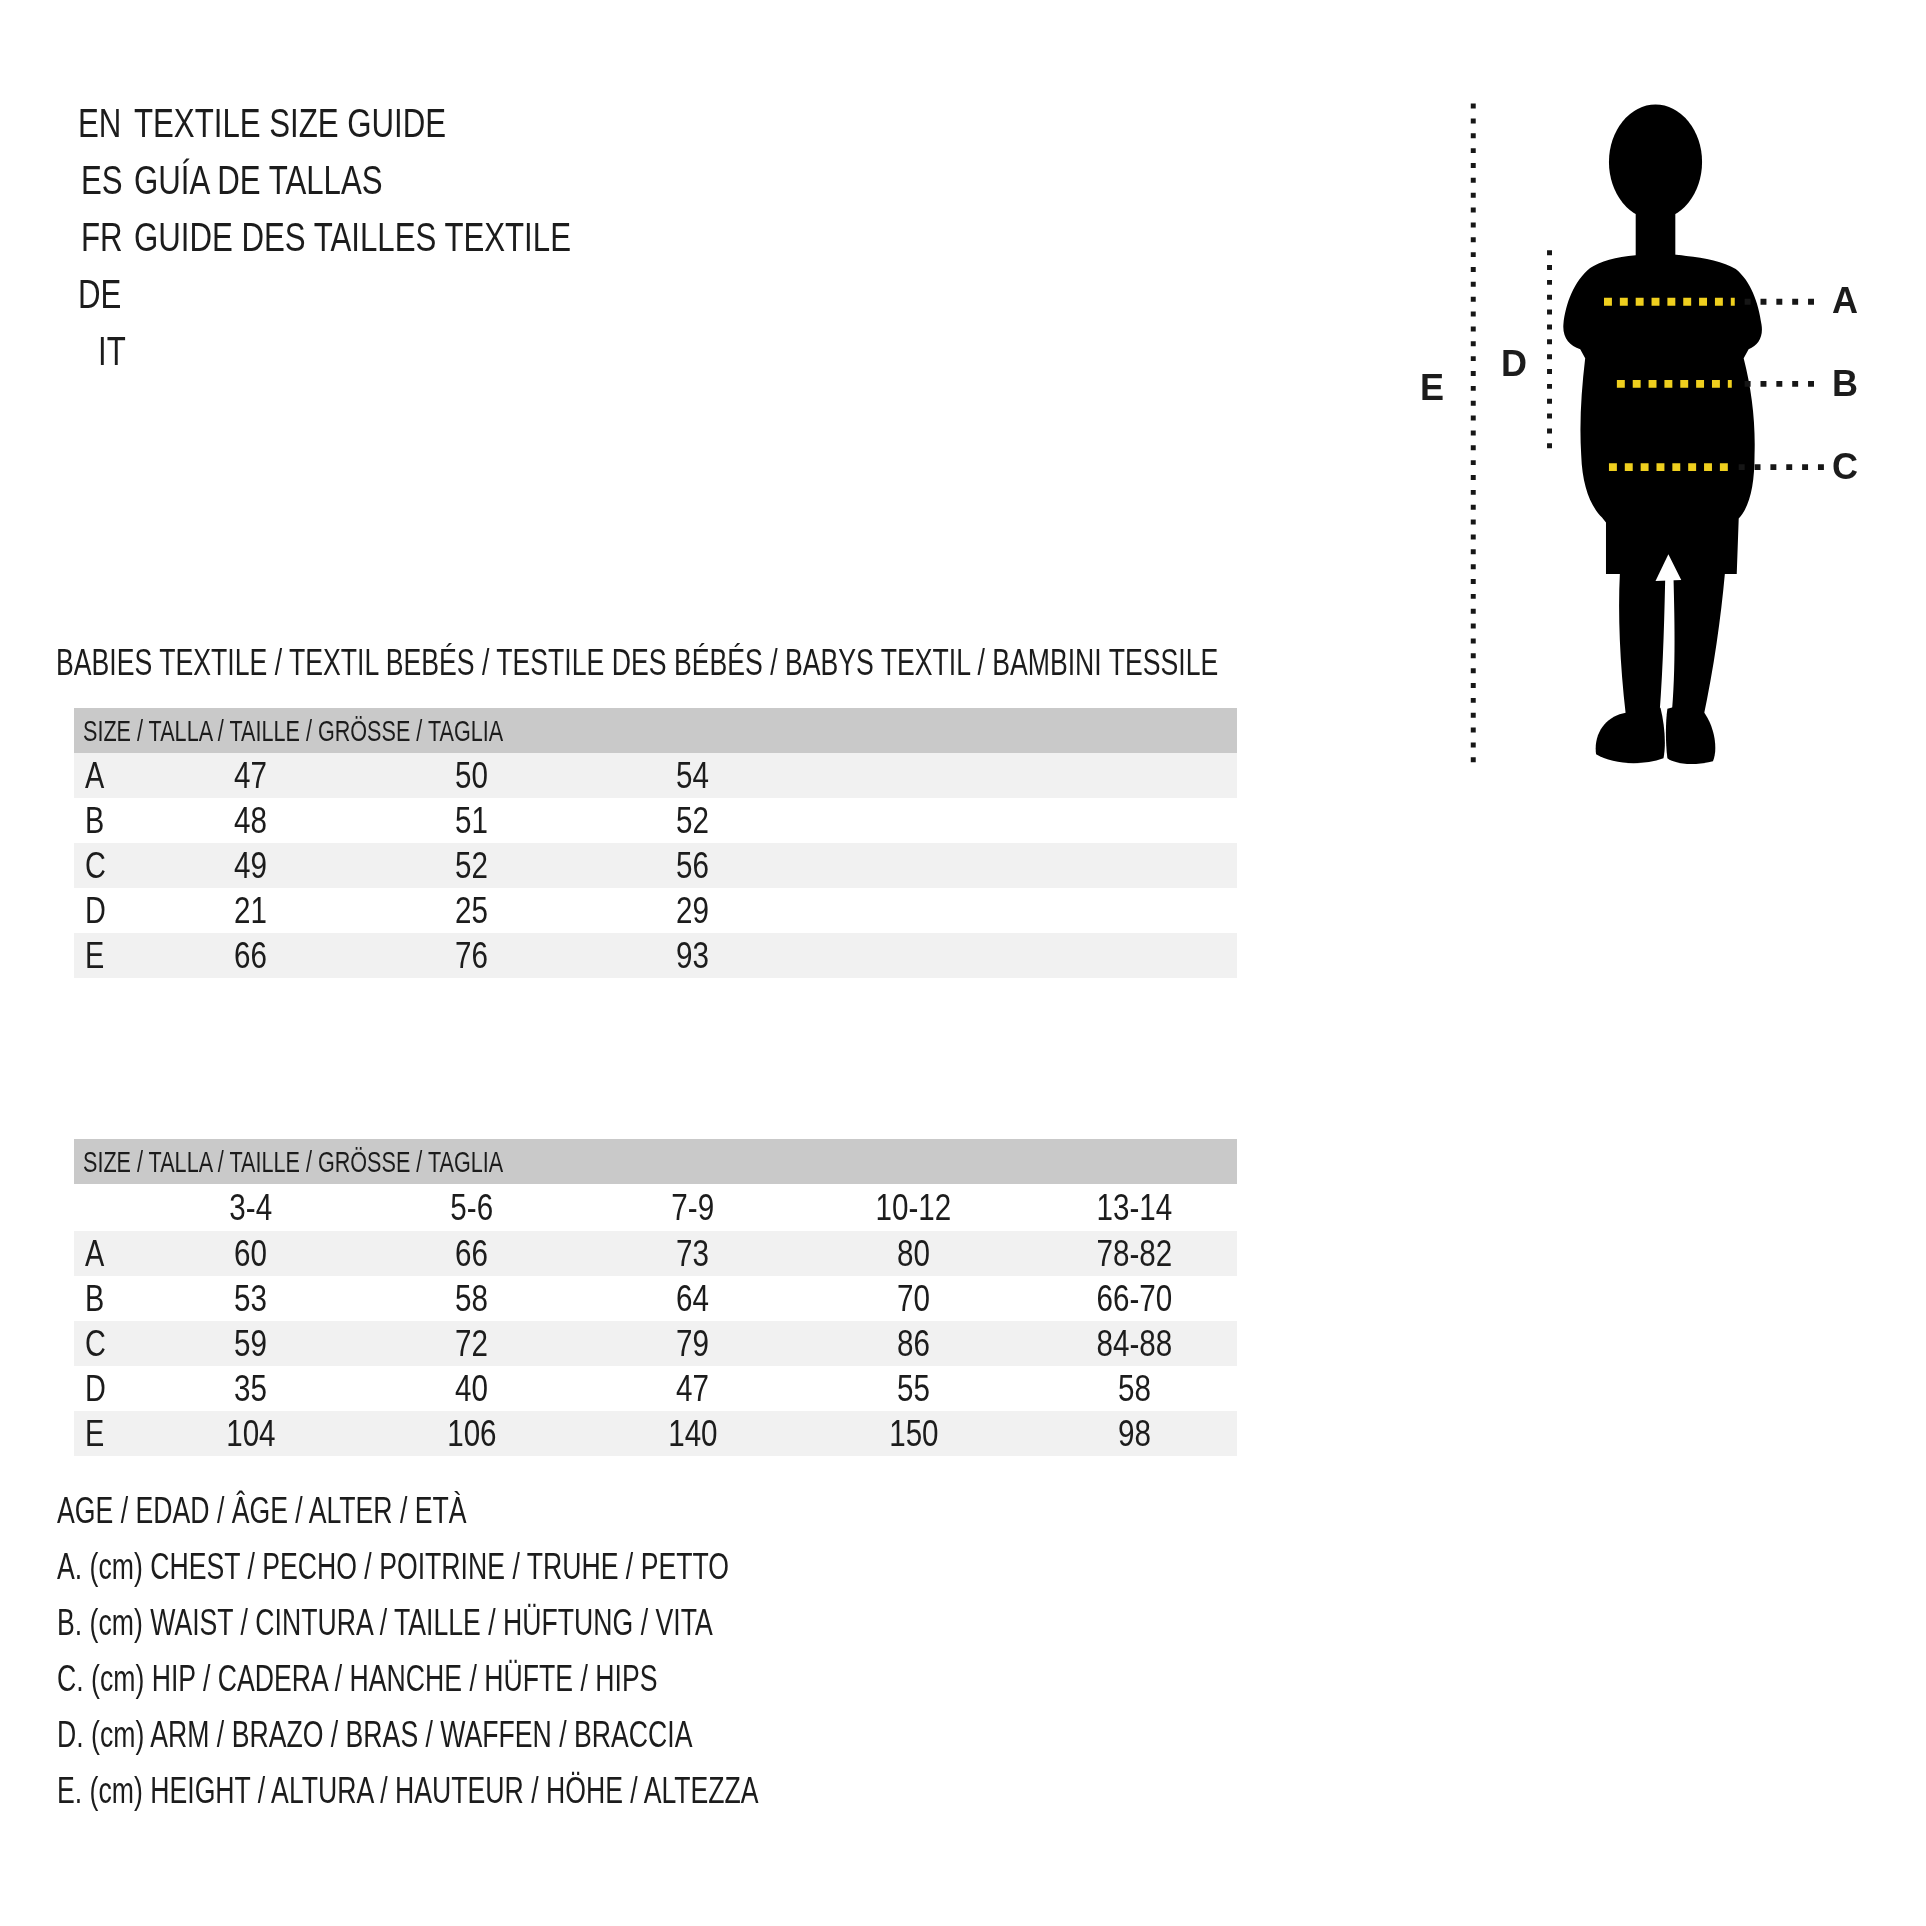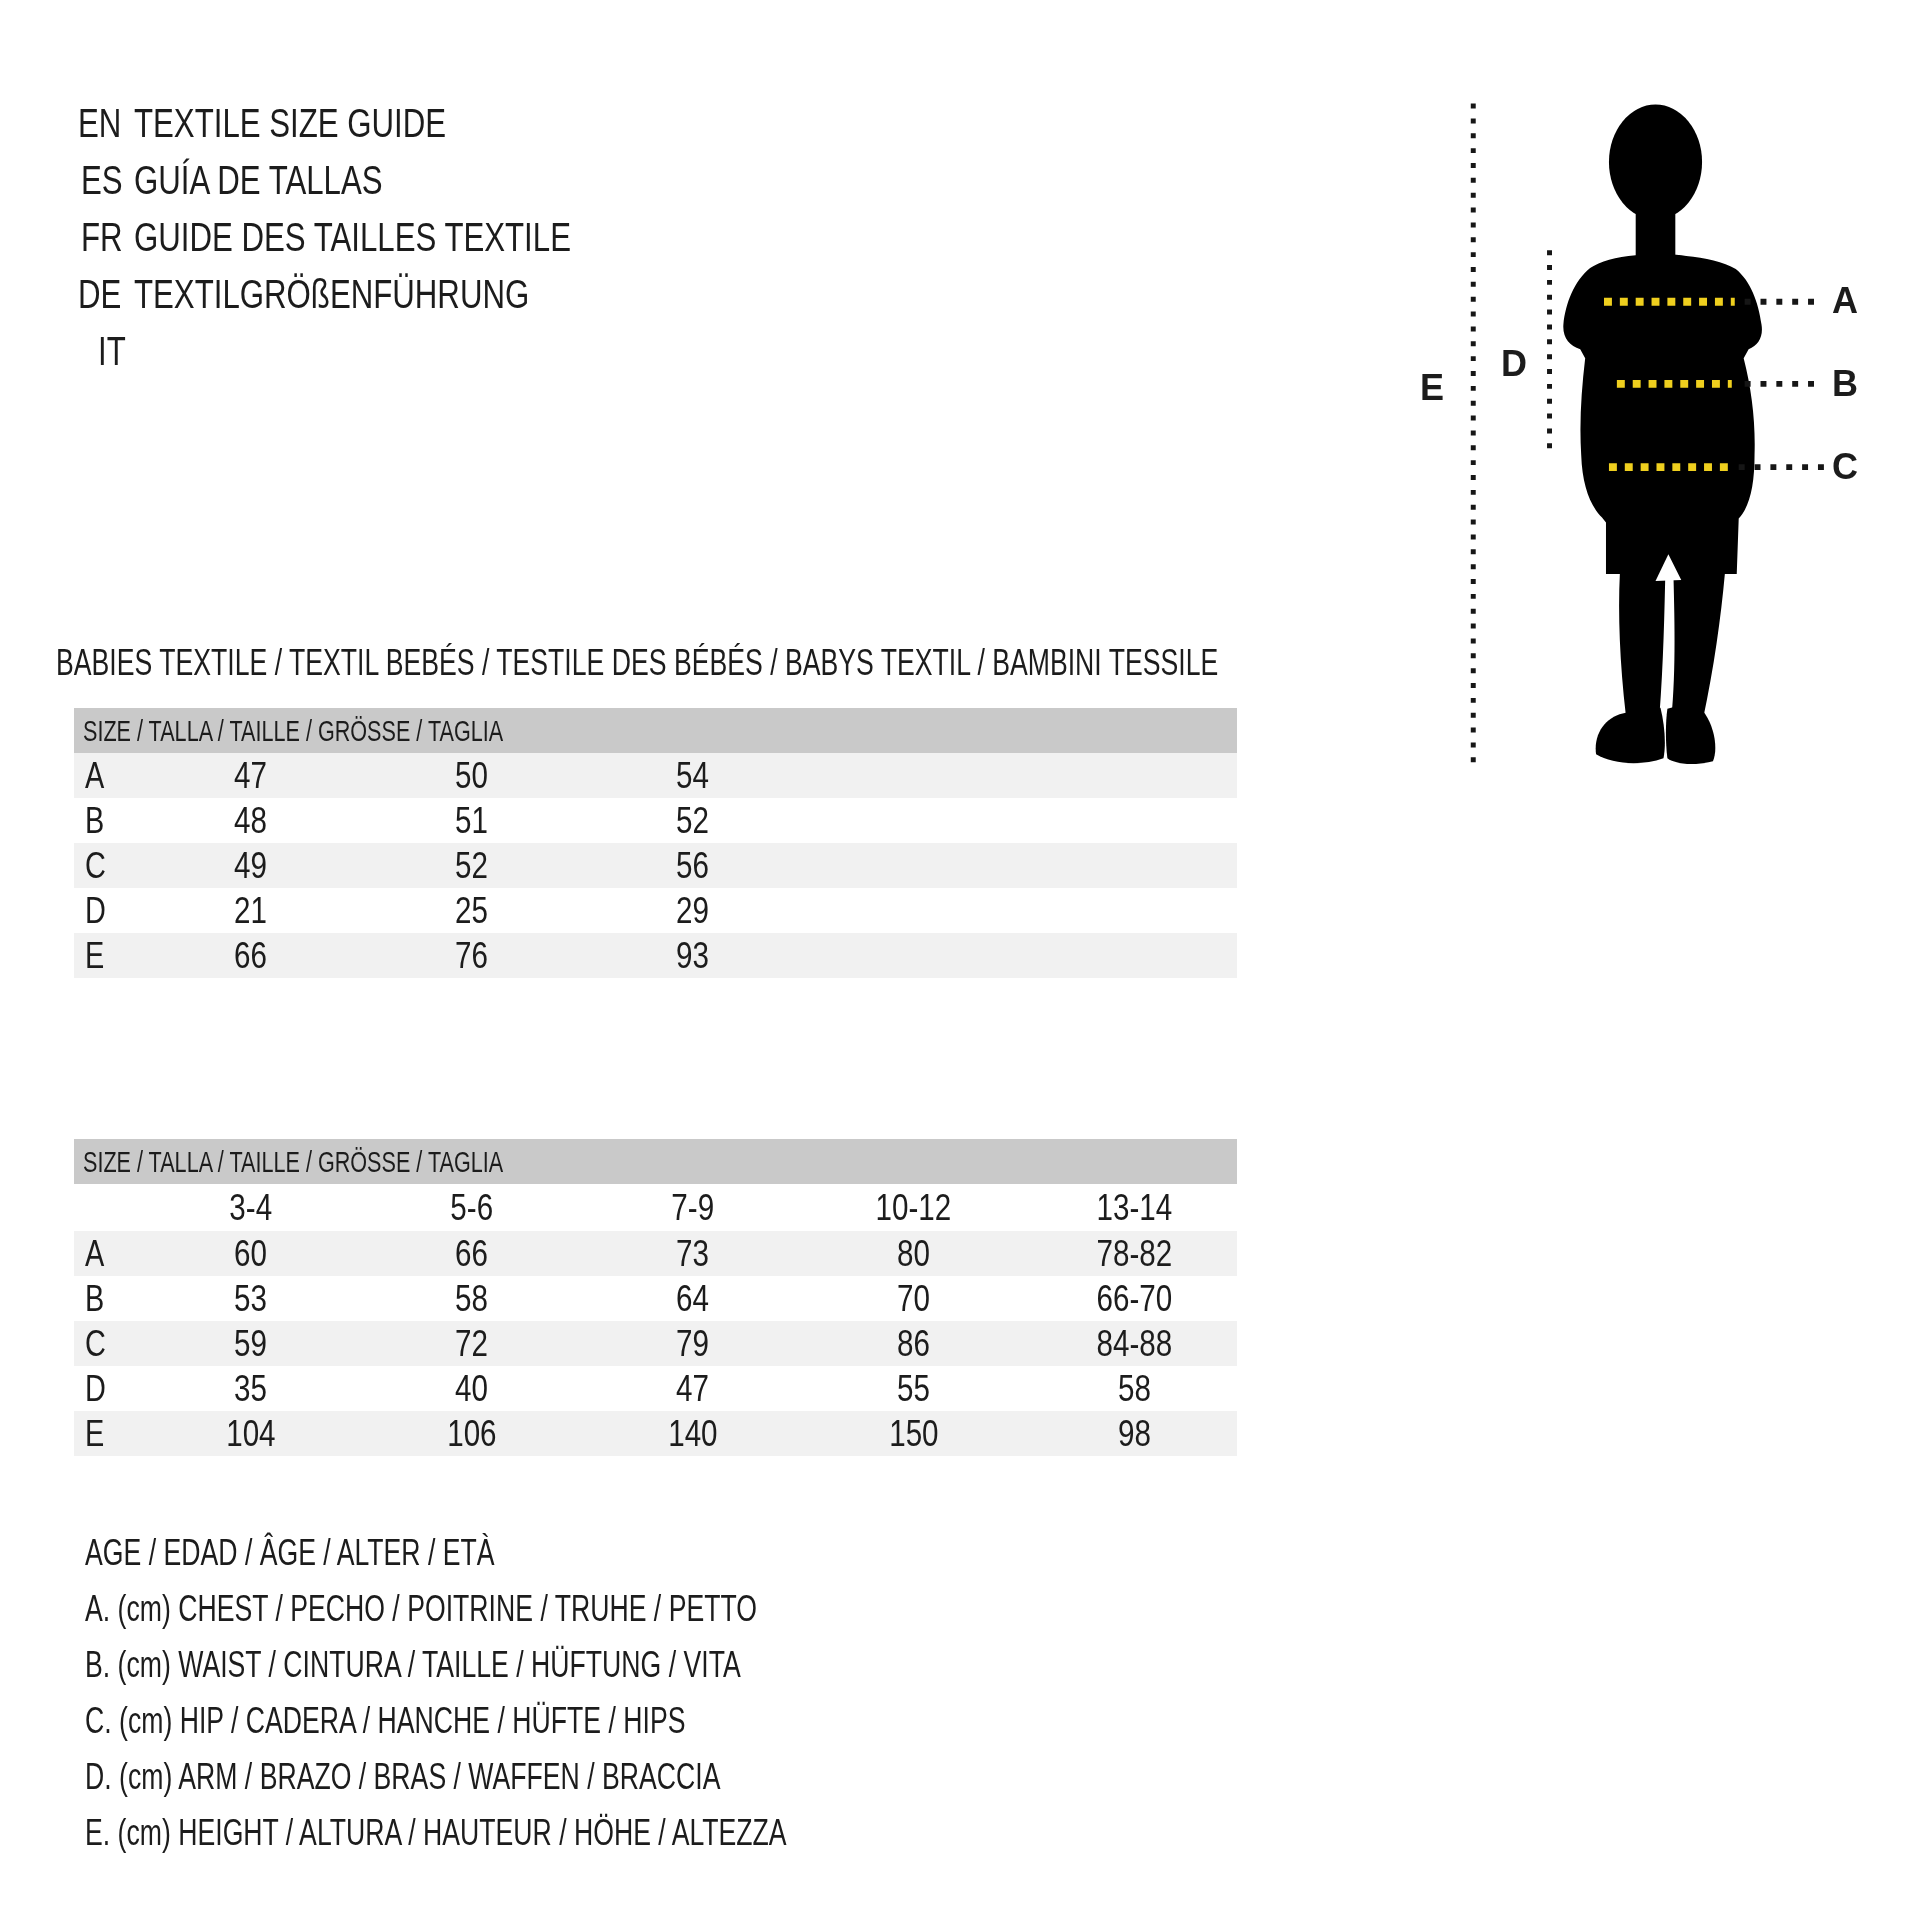--- a/index.html
+++ b/index.html
@@ -25,21 +25,21 @@
   .sizetable{position:absolute;left:74px;width:1163px;}
   .bar{height:45px;background:#c9c9c9;display:flex;align-items:center;padding-left:9px;font-size:30px;box-sizing:border-box;}
   .trow{display:flex;align-items:center;font-size:37px;}
   .trow.head{height:47px;}
   .trow.data{height:45px;}
   .trow.band{background:#f1f1f1;}
   .cell{width:221px;flex:0 0 221px;text-align:center;}
   .cell.lab{width:55px;flex:0 0 55px;text-align:left;padding-left:11px;}
 
   
-  .legend{position:absolute;left:57px;top:1525px;margin-left:28px;}
+  .legend{position:absolute;left:57px;top:1483px;}
   .legend-line{height:56px;display:flex;align-items:center;font-size:37px;}
 
   
   .figure{position:absolute;left:1386px;top:59px;width:541px;height:733px;}
   .figure svg{position:absolute;left:0;top:0;}
   .fig-label{position:absolute;font-size:36px;font-weight:bold;line-height:36px;}
 </style>
 </head>
 <body>
 
@@ -53,21 +53,20 @@
     <div class="lang-row">
       <span class="lang-code"><span class="condm">ES</span></span>
       <span class="lang-title"><span class="condm">GUÍA DE TALLAS</span></span>
     </div>
     <div class="lang-row">
       <span class="lang-code"><span class="condm">FR</span></span>
       <span class="lang-title"><span class="condm">GUIDE DES TAILLES TEXTILE</span></span>
     </div>
     <div class="lang-row">
       <span class="lang-code"><span class="condm">DE</span></span>
-      <span class="lang-title"><span class="condm">TEXTILGRÖßENFÜHRUNG</span></span>
     </div>
     <div class="lang-row">
       <span class="lang-code"><span class="condm">IT</span></span>
     </div>
   </div>
 
   <div class="figure">
     <svg width="541" height="733" viewBox="0 0 546 740">
 
       <line x1="88" y1="45" x2="88" y2="712" stroke="#161616" stroke-width="5" stroke-dasharray="5 10"></line>

